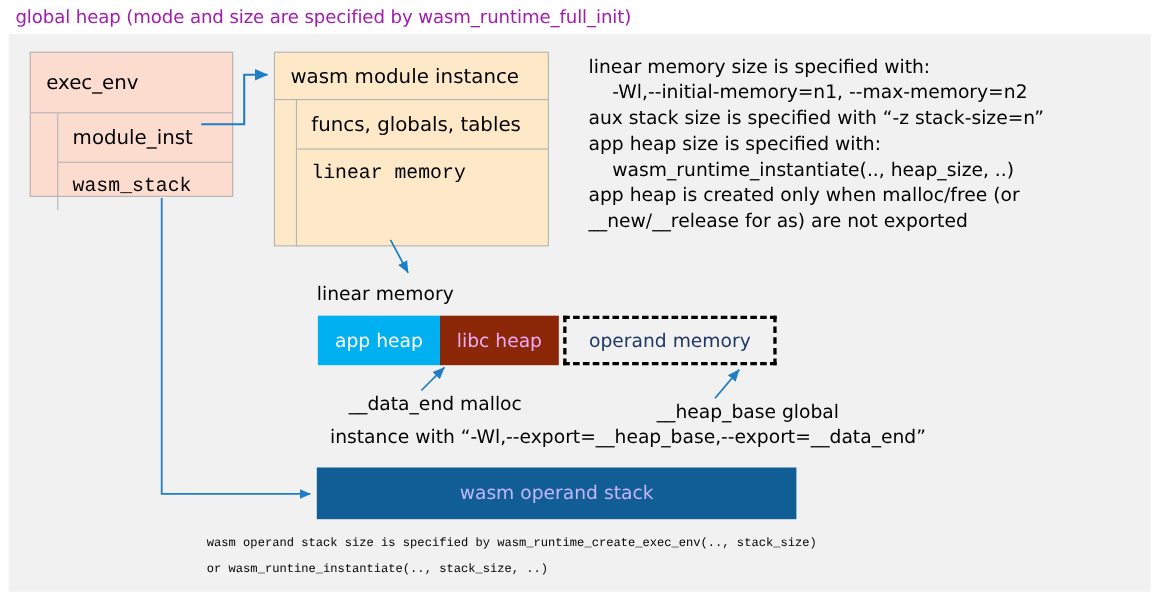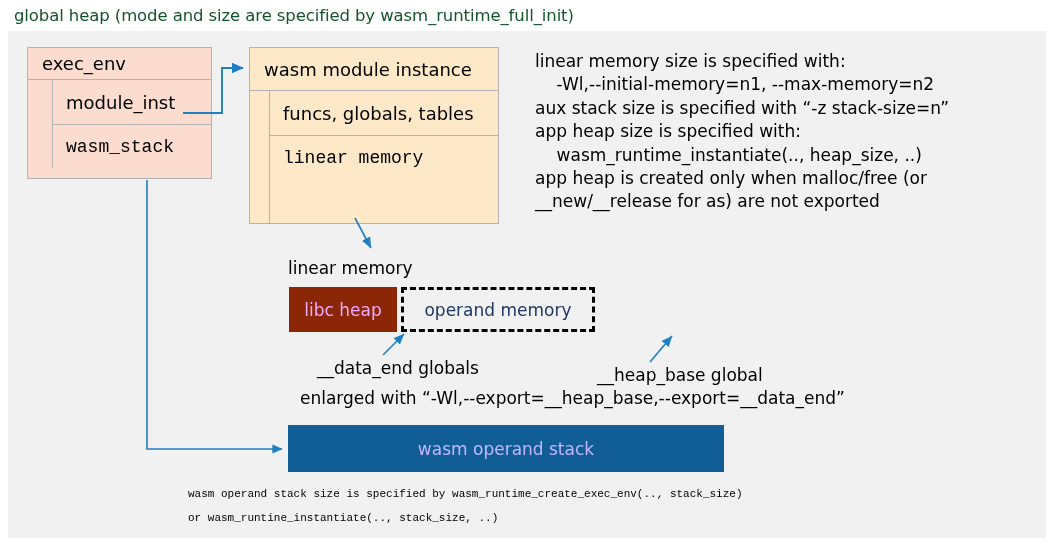--- a/index.html
+++ b/index.html
@@ -14,21 +14,21 @@
     font-family: "DejaVu Sans", sans-serif;
     overflow: hidden;
   }
 
   
   #title {
     position: absolute;
     left: 14px;
     top: 6px;
     font-size: 16.5px;
-    color: #14532d;
+    color: #a21caf;
     white-space: nowrap;
     letter-spacing: -0.1px;
   }
 
   
   #panel {
     position: absolute;
     left: 8px;
     top: 31px;
     width: 1038px;
@@ -74,21 +74,21 @@
     font-size: 18px;
     color: #000;
   }
   .struct .row + .row { border-top: 1px solid #b3b3b3; font-family: Liberation Mono, monospace; }
 
   
   #exec-env {
     left: 27px; top: 47px; width: 185px; height: 132px;
     background: #fbdccf;
   }
-  #exec-env .hdr { height: 32px; }
+  #exec-env .hdr { height: 55px; }
   #exec-env .rowwrap { height: 88px; }
   #exec-env .gutter { width: 25px; }
   #exec-env .row { height: 50%; }
 
   
   #module-inst-box {
     left: 249px; top: 47px; width: 250px; height: 177px;
     background: #fde9c8;
   }
   #module-inst-box .hdr { height: 43px; }
@@ -212,27 +212,28 @@
 <div id="notes">linear memory size is specified with:
     -Wl,--initial-memory=n1, --max-memory=n2
 aux stack size is specified with “-z stack-size=n”
 app heap size is specified with:
     wasm_runtime_instantiate(.., heap_size, ..)
 app heap is created only when malloc/free (or
 __new/__release for as) are not exported</div>
 
 <div id="lm-label">linear memory</div>
 <div id="lm-bar">
+    <div class="seg" style="width: 111px; background: rgb(0, 176, 240); color: rgb(255, 255, 255);">app heap</div>
     <div class="seg" style="width: 108px; background: rgb(139, 38, 6); color: #f0abfc;">libc heap</div>
     <div class="seg enlarged" style="width: 194px; color: rgb(31, 56, 100);">operand memory</div>
   </div>
 
-<div class="annot" id="annot-data-end">__data_end globals</div>
+<div class="annot" id="annot-data-end">__data_end malloc</div>
 <div class="annot" id="annot-heap-base">__heap_base global</div>
-<div class="annot" id="annot-exported">enlarged with “-Wl,--export=__heap_base,--export=__data_end”</div>
+<div class="annot" id="annot-exported">instance with “-Wl,--export=__heap_base,--export=__data_end”</div>
 
 <div id="operand-stack" style="background: rgb(17, 93, 150);">wasm operand stack</div>
 <div id="bottom-note">wasm operand stack size is specified by wasm_runtime_create_exec_env(.., stack_size)
 or wasm_runtine_instantiate(.., stack_size, ..)</div>
 
 <svg id="connectors" viewBox="0 0 1054 547" xmlns="http://www.w3.org/2000/svg">
   <defs>
     <marker id="ah" markerWidth="7" markerHeight="7" refX="6" refY="3.2" orient="auto" markerUnits="strokeWidth">
       <path d="M0,0.4 L6.4,3.2 L0,6 z" fill="#1f7ec4"></path>
     </marker>

